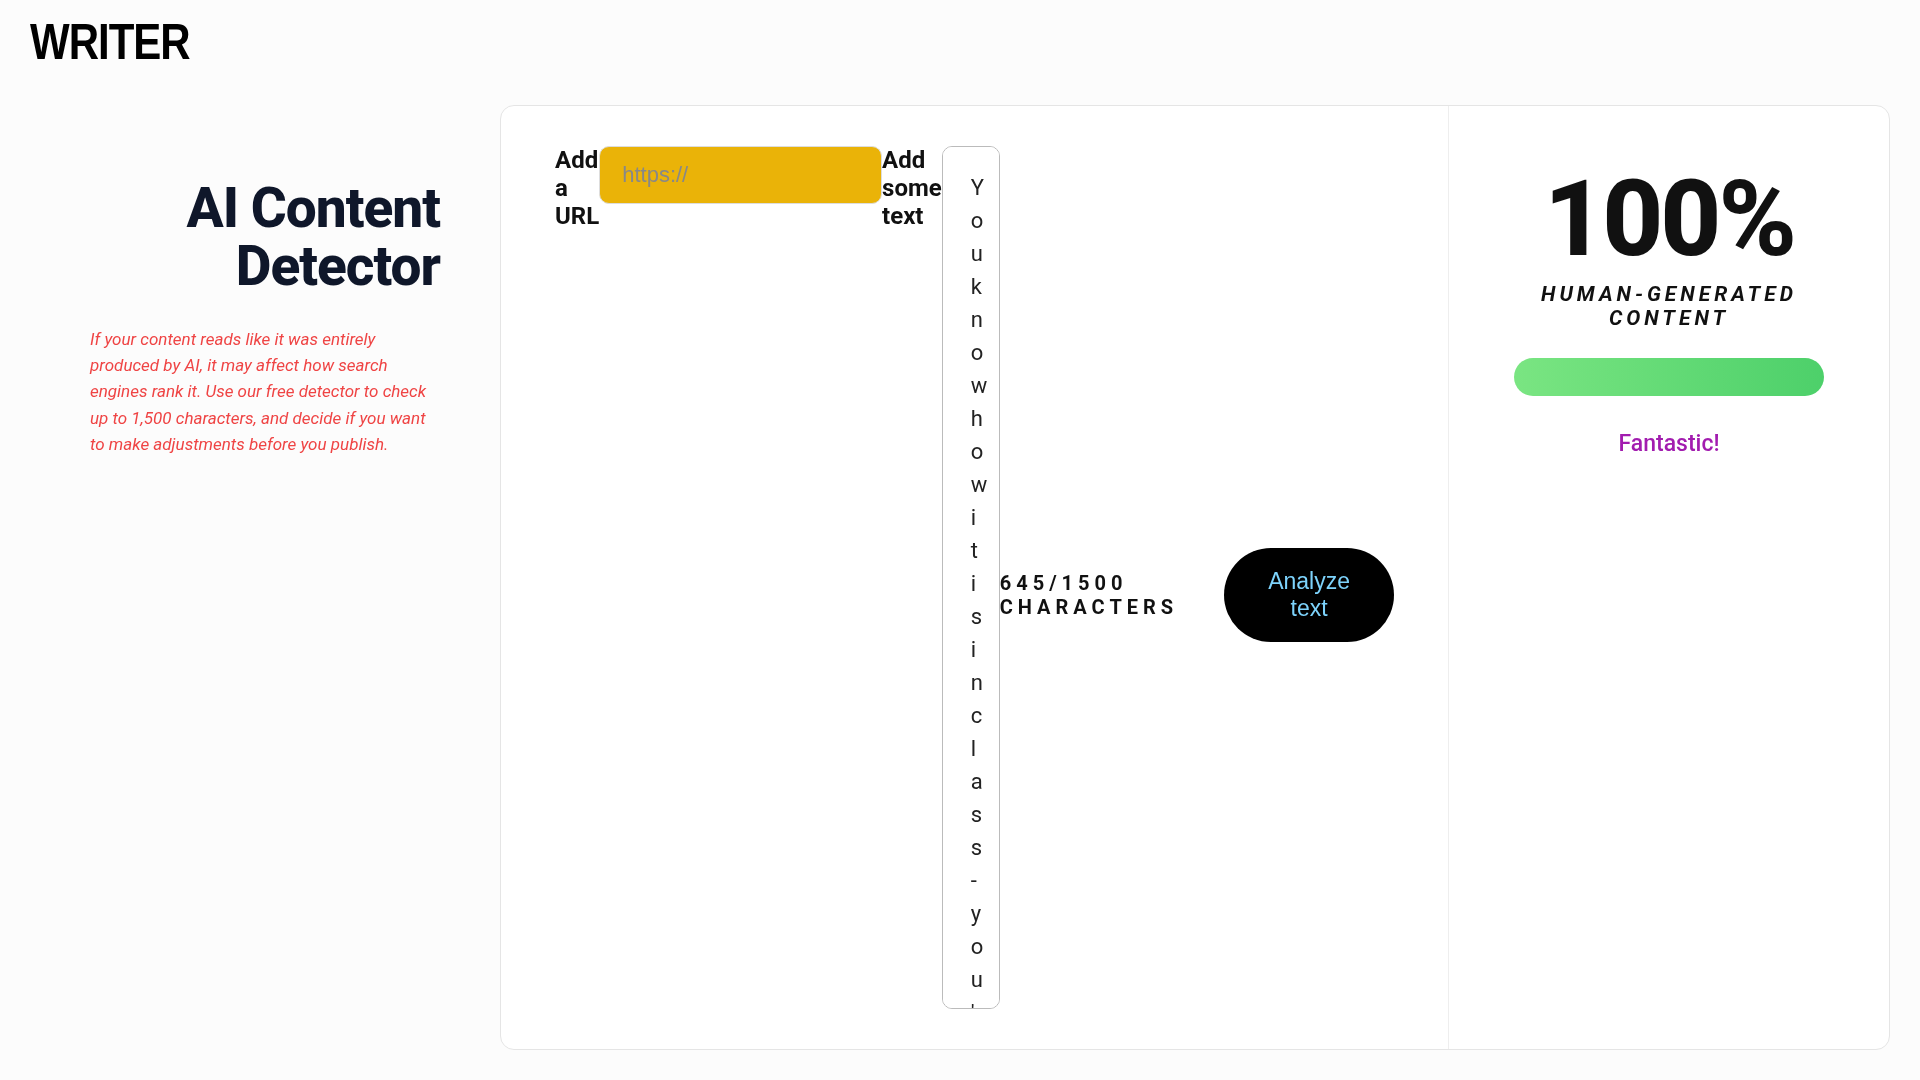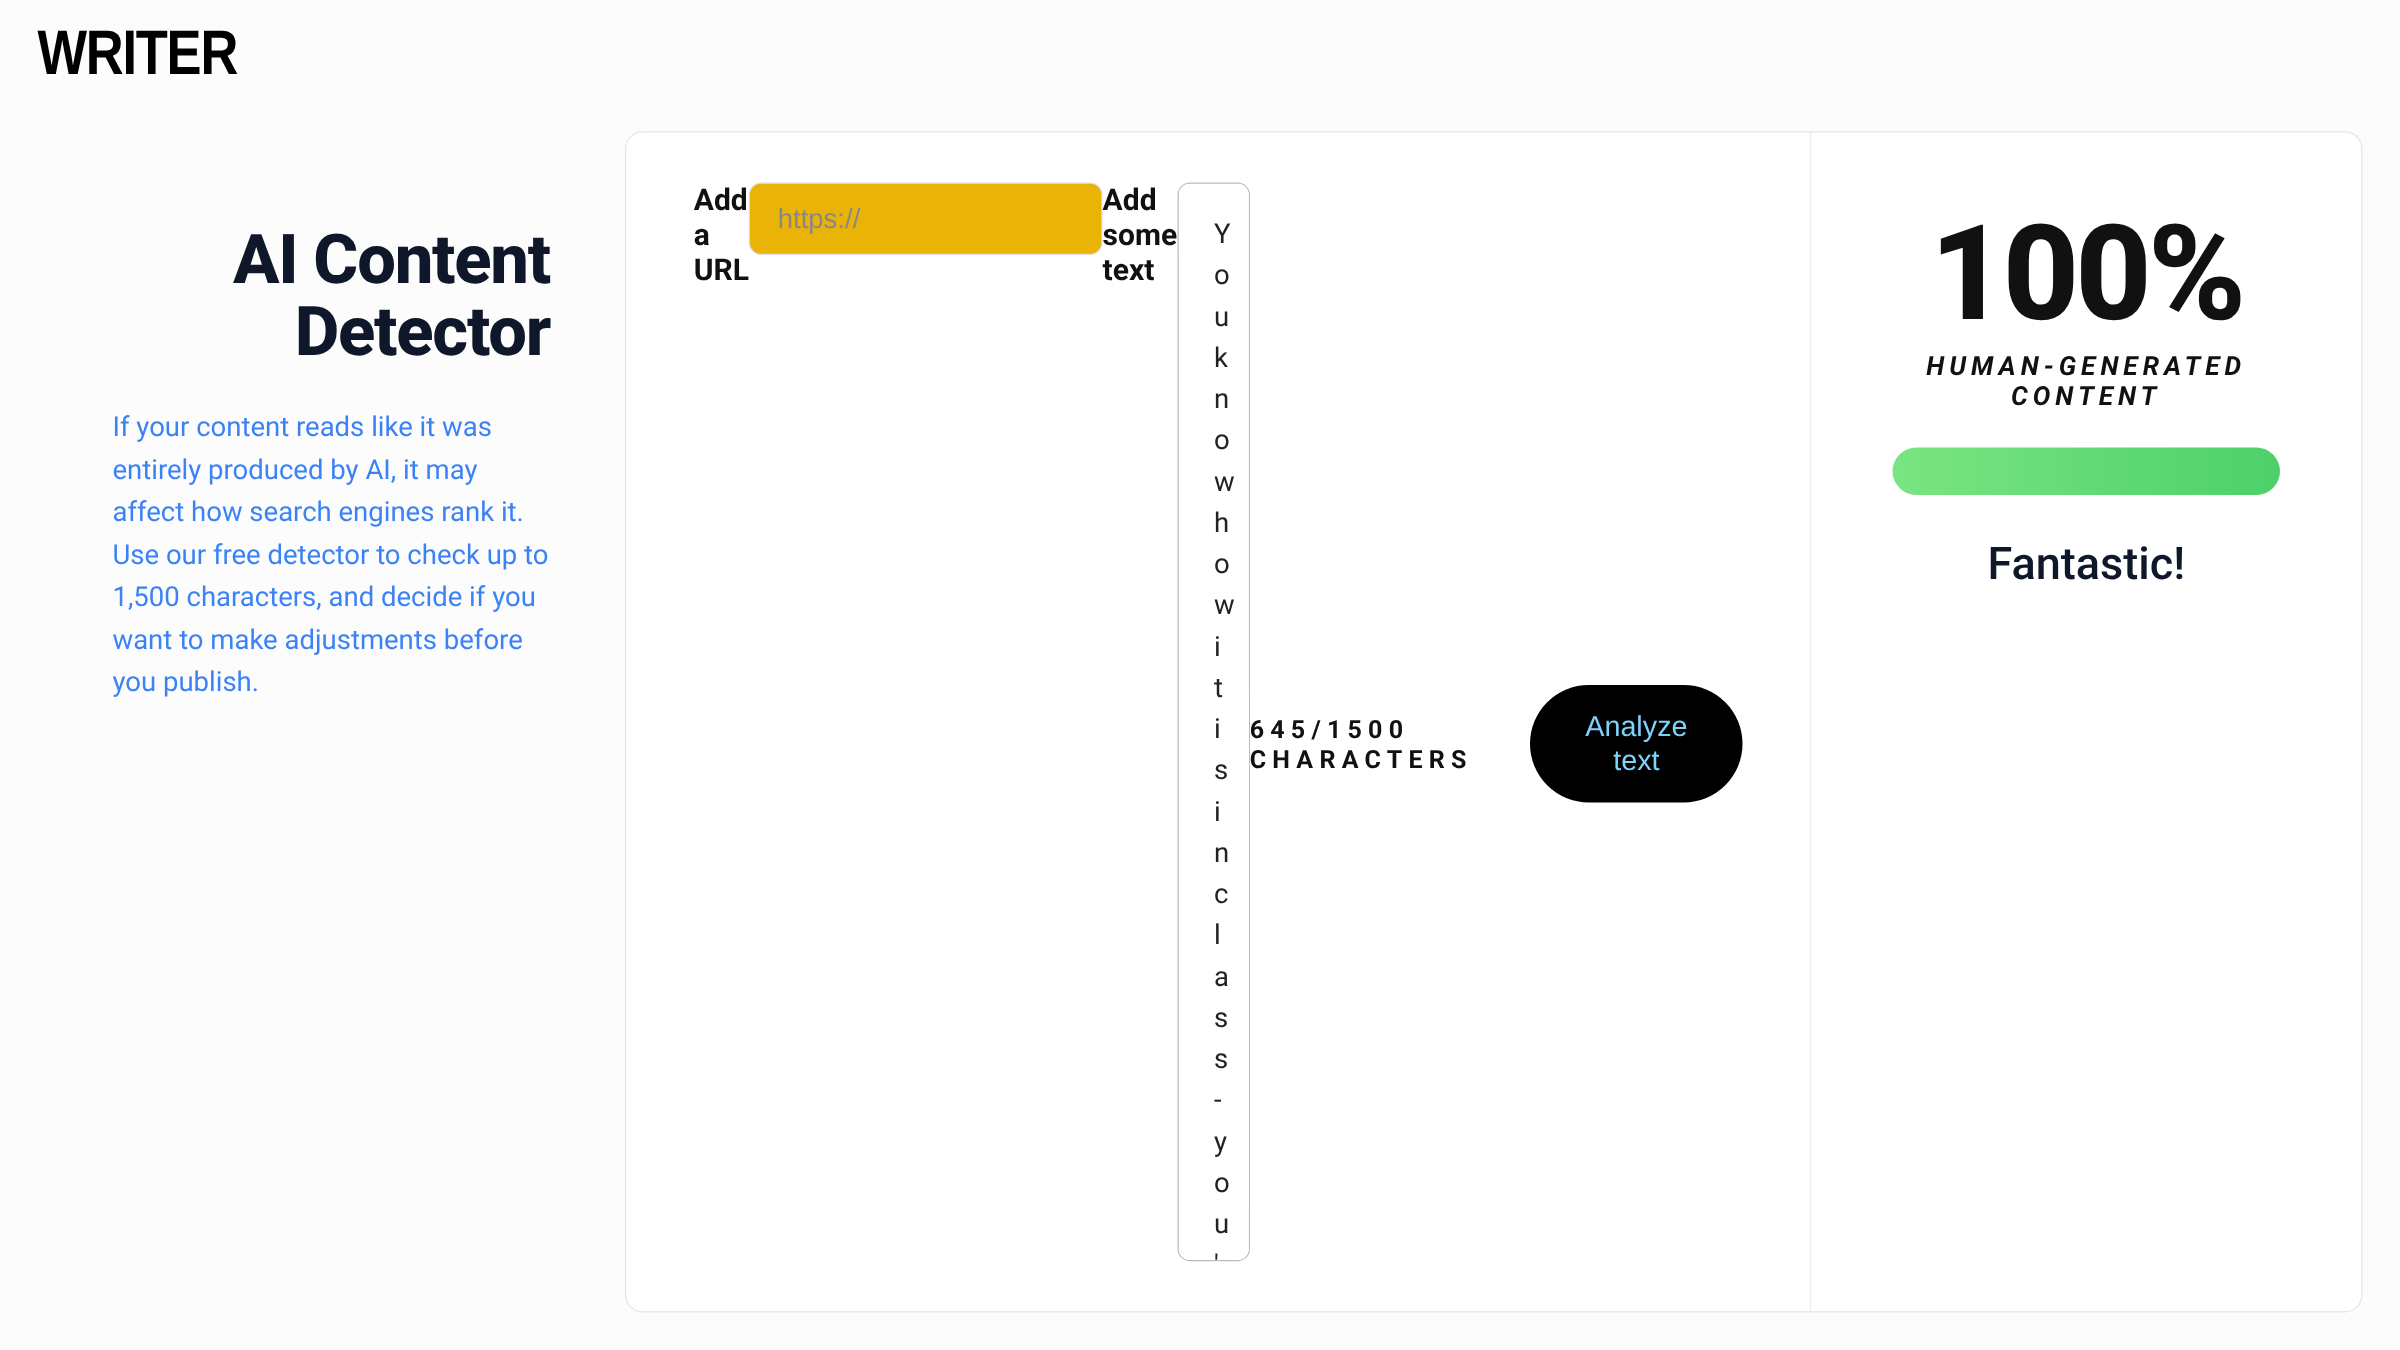--- a/index.html
+++ b/index.html
@@ -33,24 +33,25 @@
 .page-title {
   font-size: 55px;
   font-weight: 800;
   line-height: 1.05;
   color: #0f172a;
   margin-bottom: 30px;
   letter-spacing: -1px;
   text-align: right;
 }
 .description {
-  font-size: 22px;
+  font-size: 17px;
   line-height: 1.55;
-  color: #3b82f6;
+  color: #ef4444;
   margin-bottom: 24px;
+  font-style: italic;
 }
 .description2 {
   font-size: 22px;
   line-height: 1.55;
   color: #333;
 }
 .description2 .bold {
   font-weight: 700;
 }
 .description2 a {
@@ -148,23 +149,23 @@
   font-style: italic;
 }
 .progress-bar {
   width: 310px;
   height: 38px;
   margin: 0 auto 34px auto;
   border-radius: 999px;
   background: linear-gradient(90deg, #7ae582 0%, #4dd06a 100%);
 }
 .verdict {
-  font-size: 36px;
+  font-size: 23px;
   font-weight: 500;
-  color: #0f172a;
+  color: #a21caf;
 }
 </style>
 </head>
 <body>
 
 <div class="logo">WRITER</div>
 
 <div class="container">
 
   <div class="left-panel">

